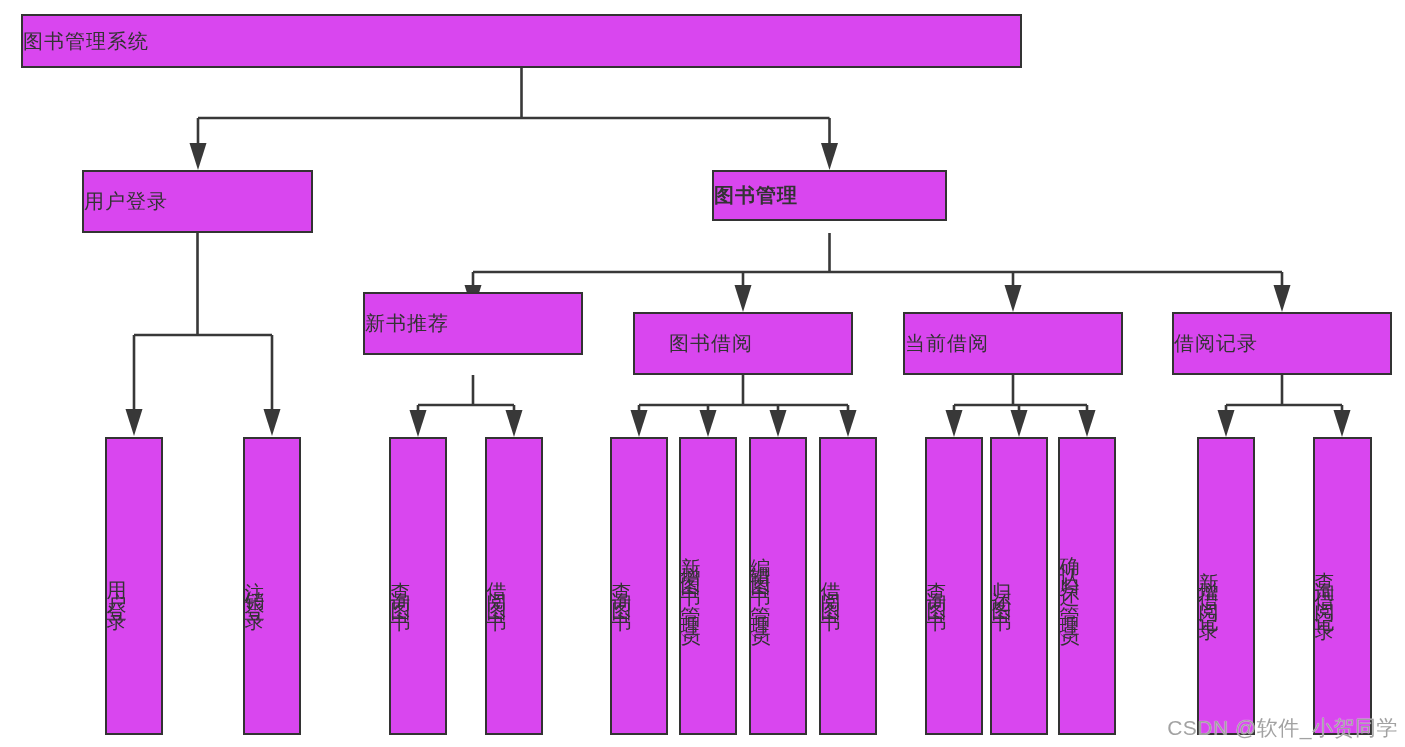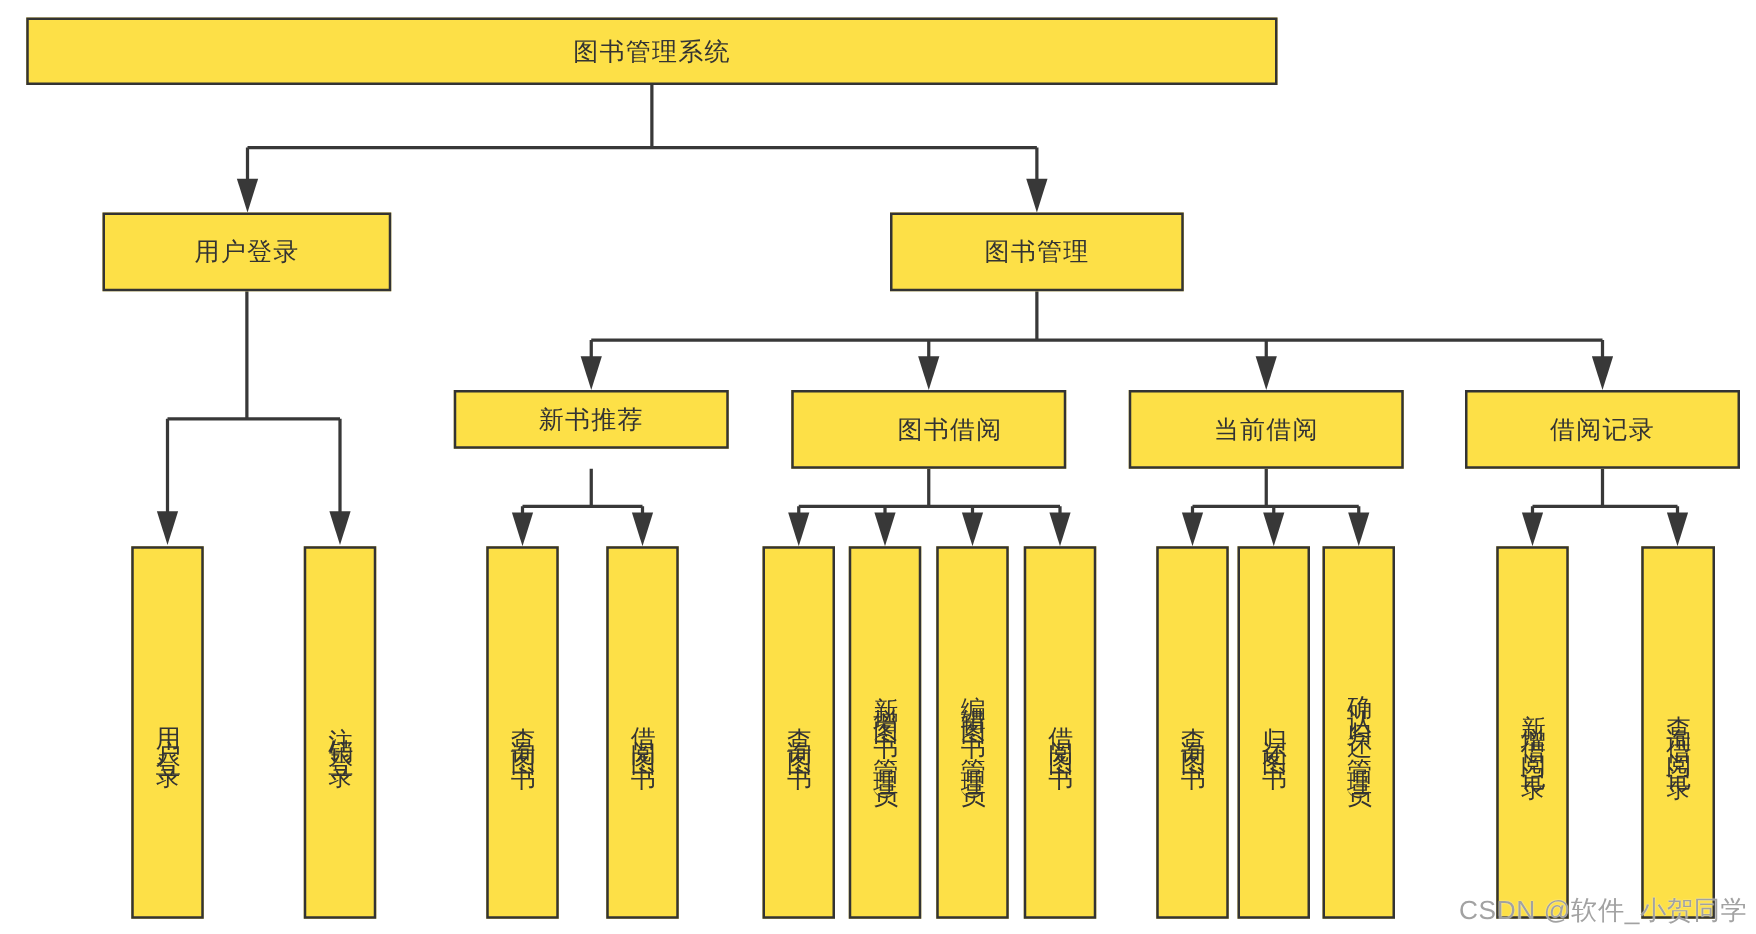--- a/index.html
+++ b/index.html
@@ -4,22 +4,22 @@
 <style>
   html,body{margin:0;padding:0;background:#fff;}
   #canvas{
     position:relative;width:1405px;height:747px;background:#ffffff;overflow:hidden;
     font-family:"Liberation Sans","DejaVu Sans",sans-serif;
   }
   #wires{position:absolute;left:0;top:0;z-index:1;}
   #wires path{stroke:#383838;stroke-width:2.6;fill:none;}
   #wires polygon{fill:#383838;stroke:none;}
   .box{
-    position:absolute;z-index:2;background:#fde047;border:2.6px solid #333333;
-    box-sizing:border-box;display:flex;align-items:center;justify-content:center;
+    position:absolute;z-index:2;background:#d946ef;border:2.6px solid #333333;
+    box-sizing:border-box;display:flex;align-items:center;justify-content:flex-start;
     color:#333333;
   }
   .box .label{font-size:20px;letter-spacing:1px;white-space:nowrap;}
   .v .label{
     writing-mode:vertical-rl;text-orientation:mixed;
     letter-spacing:10px;line-height:1;white-space:normal;
   }
   #watermark{
     position:absolute;z-index:3;right:7px;bottom:5px;
     font-size:21px;color:rgba(154,154,154,0.92);letter-spacing:0.5px;
@@ -107,25 +107,25 @@
     </g>
   </svg>
 
   <div class="box" style="left:21px;top:14px;width:1001px;height:54px;">
     <span class="label">图书管理系统</span>
   </div>
 
   <div class="box" style="left:82px;top:170px;width:231px;height:63px;">
     <span class="label">用户登录</span>
   </div>
-  <div class="box" style="left:712px;top:170px;width:235px;height:63px;">
+  <div class="box" style="left:712px;top:170px;width:235px;height:51px;font-weight:bold;">
     <span class="label">图书管理</span>
   </div>
 
-  <div class="box" style="left:363px;top:312px;width:220px;height:47px;">
+  <div class="box" style="left:363px;top:292px;width:220px;height:63px;">
     <span class="label">新书推荐</span>
   </div>
   <div class="box" style="left:633px;top:312px;width:220px;height:63px;padding-left:34px;">
     <span class="label">图书借阅</span>
   </div>
   <div class="box" style="left:1172px;top:312px;width:220px;height:63px;">
     <span class="label">借阅记录</span>
   </div>
   <div class="box" style="left:903px;top:312px;width:220px;height:63px;">
     <span class="label">当前借阅</span>

